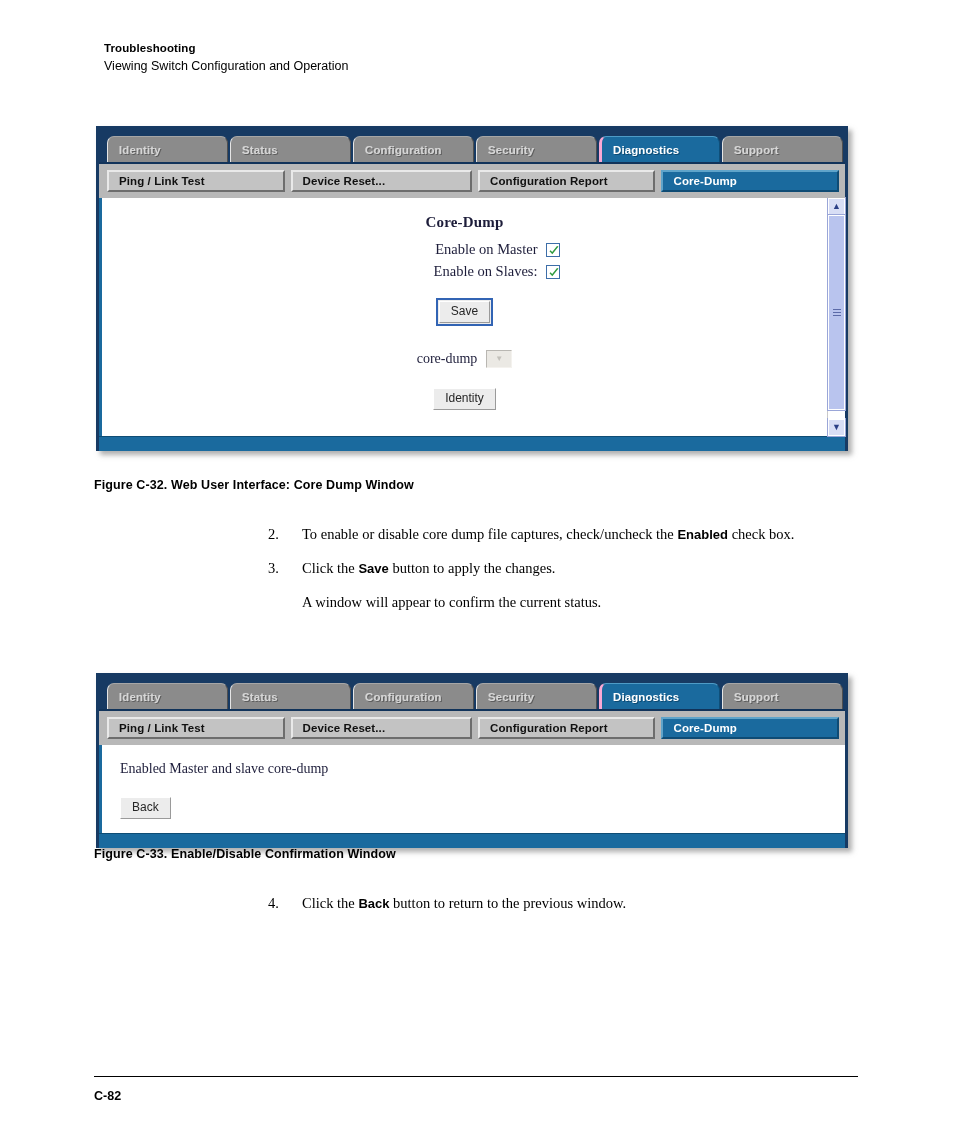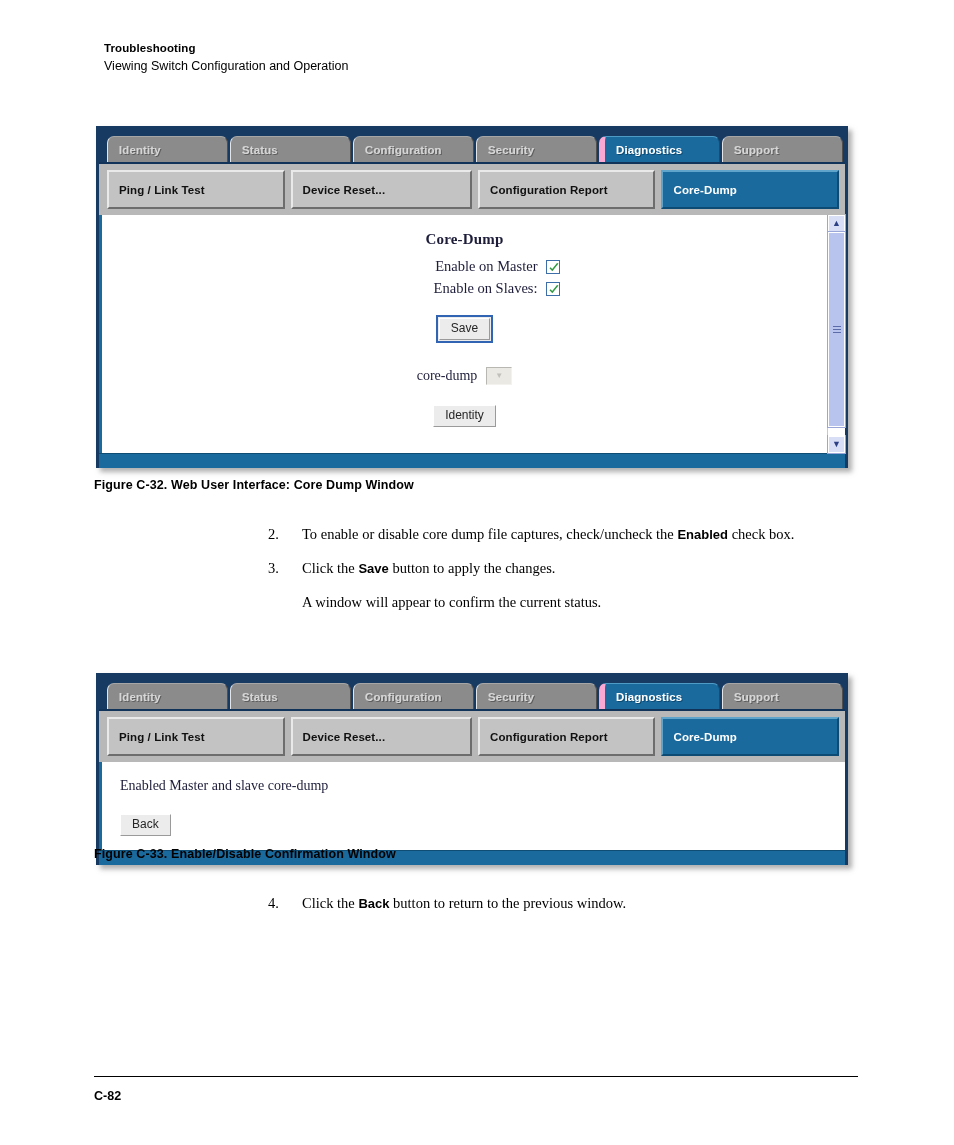--- a/index.html
+++ b/index.html
@@ -72,42 +72,42 @@
     border-top: 1px solid #a6a6a6;
     border-left: 1px solid #e5e5e5;
     border-right: 1px solid #4f4f4f;
     letter-spacing: 0.1px;
   }
   .tab.active {
     background: #1a6a9e;
     color: #ffffff;
     text-shadow: 1px 1px 0 #0d4a72, -0.5px -0.5px 0 #3f88b8;
     border-top: 1px solid #4e9bc6;
-    border-left: 6px solid #f9a8d4;
+    border-left: 3px solid #f9a8d4;
     border-right: 1px solid #0f4f79;
     z-index: 3;
   }
   .tab-identity      { width: 122px; }
   .tab-status        { width: 122px; }
   .tab-configuration { width: 122px; }
   .tab-security      { width: 122px; text-align: right; }
   .tab-diagnostics   { width: 122px; }
   .tab-support       { width: 122px; }
 
   
   .subtab-bar {
     background: #b8b8b8;
     border-top: 2px solid #11335a;
     padding: 6px 6px 6px 8px;
     display: flex;
     gap: 6px;
     position: relative;
   }
   .subtab {
-    height: 39px;
+    height: 22px;
     background: #c3c3c3;
     border-top: 2px solid #e9e9e9;
     border-left: 2px solid #e9e9e9;
     border-right: 2px solid #6d6d6d;
     border-bottom: 2px solid #6d6d6d;
     display: flex;
     align-items: center;
     padding-left: 10px;
     font-family: "Liberation Sans", sans-serif;
     font-size: 11.5px;

